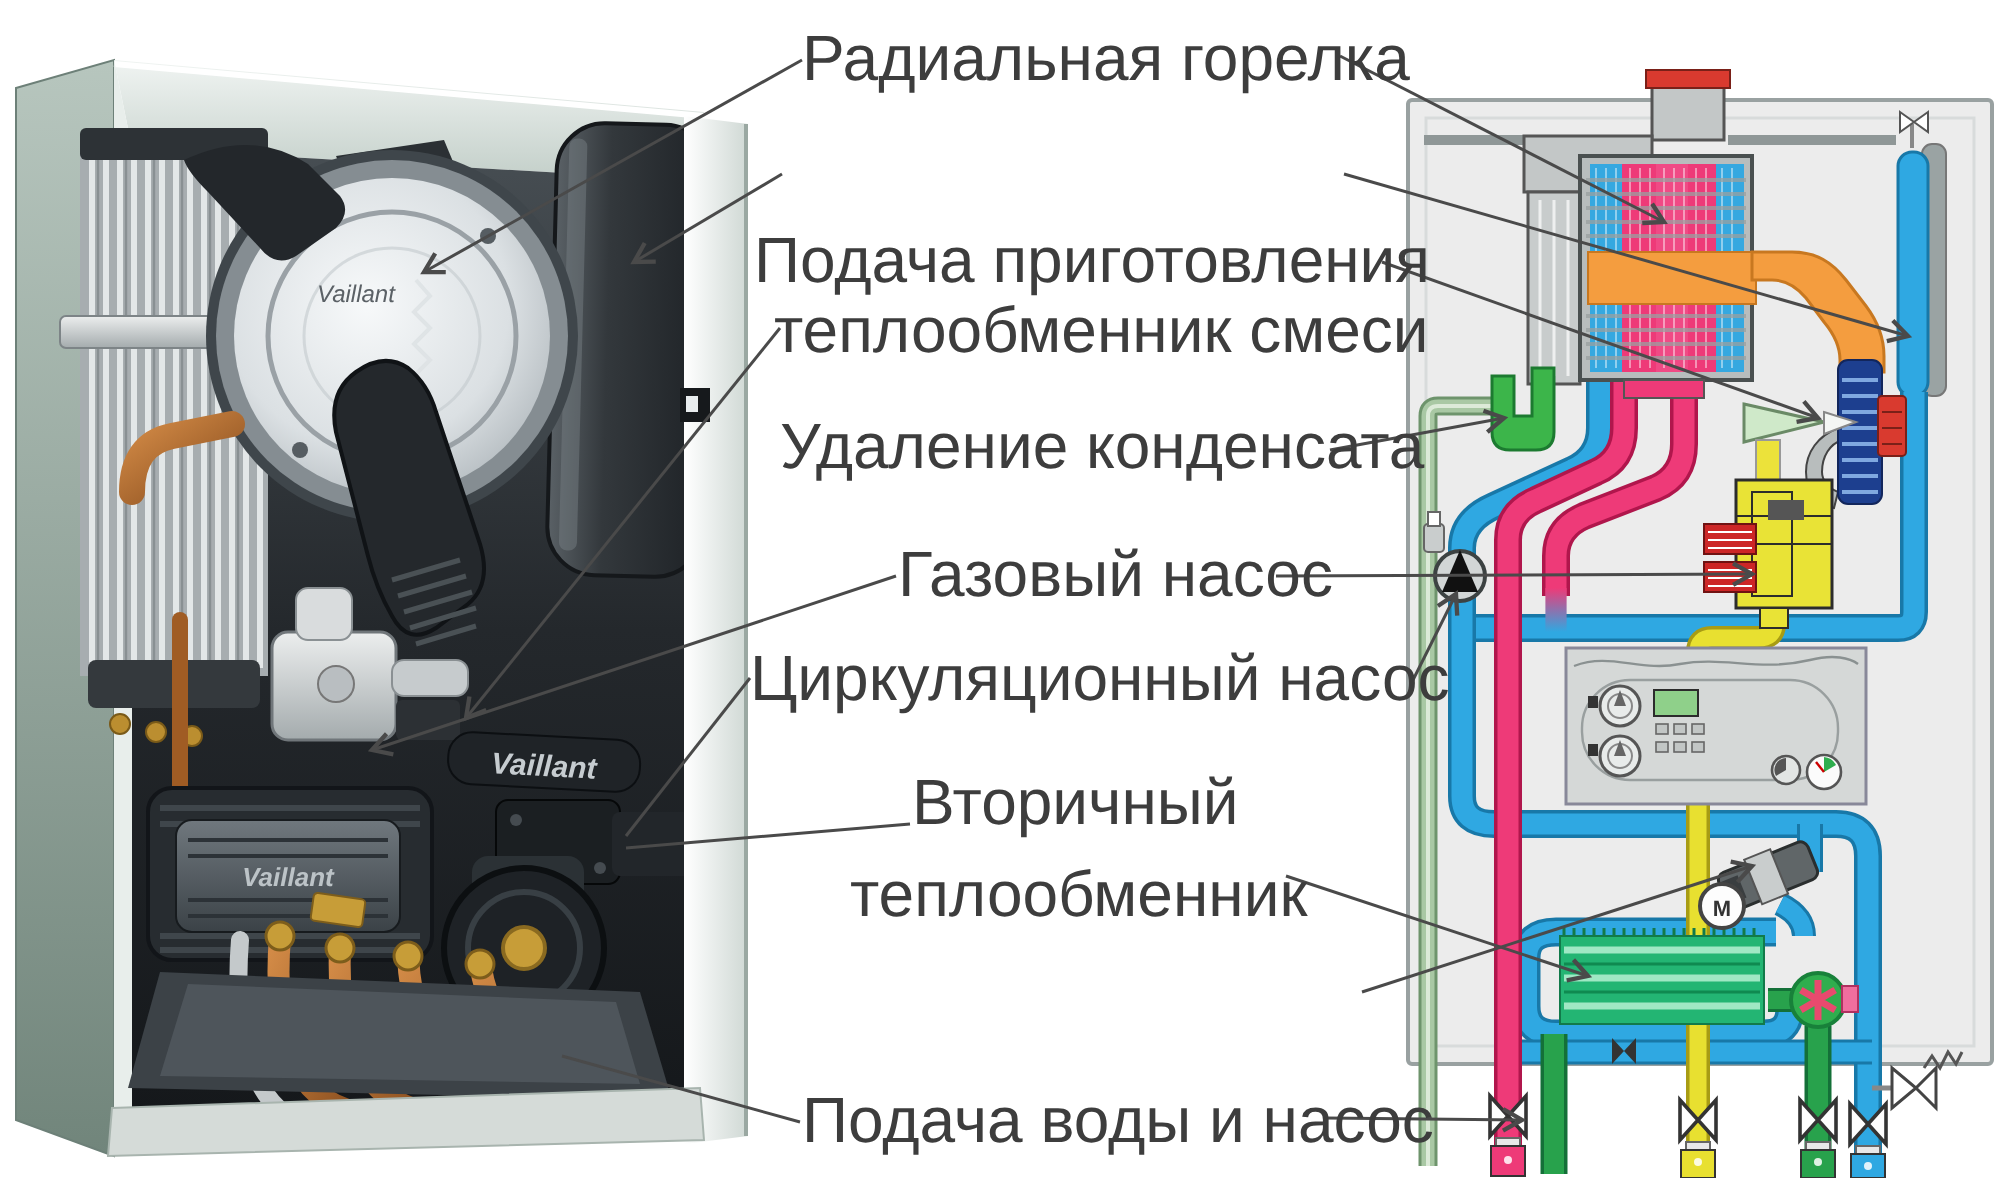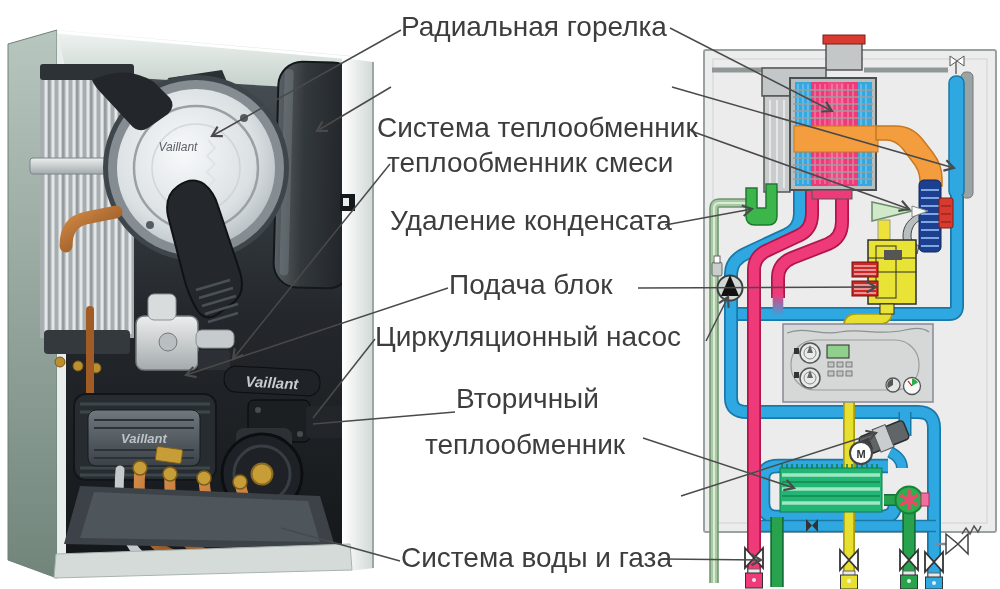--- a/index.html
+++ b/index.html
@@ -1,19 +1,19 @@
 <!DOCTYPE html>
 <html><head>
 <meta charset="utf-8">
 <style>
   html,body{margin:0;padding:0;background:#fff;}
   .stage{position:relative;width:1000px;height:589px;background:#fff;overflow:hidden;
          font-family:"Liberation Sans",sans-serif;}
   .stage svg{position:absolute;left:0;top:0;}
-  .lbl{position:absolute;font-size:28px;line-height:1.1;color:#3d3d3d;white-space:nowrap;z-index:5;}
+  .lbl{position:absolute;font-size:32px;line-height:1.1;color:#3d3d3d;white-space:nowrap;z-index:5;}
   svg text{font-family:"Liberation Sans",sans-serif;}
 </style>
 </head>
 <body>
 
 <div class="stage">
 
 <svg width="1000" height="589" viewBox="0 0 1000 589">
 <defs>
   <linearGradient id="gSide" x1="0" y1="0" x2="0" y2="1">
@@ -394,22 +394,22 @@
   <path d="M706,341 L728,297" marker-end="url(#arr)"></path>
   <path d="M455,412 L313,424"></path>
   <path d="M643,438 L794,488" marker-end="url(#arr)"></path>
   <path d="M681,496 L876,433" marker-end="url(#arr)"></path>
   <path d="M400,561 L281,528"></path>
   <path d="M663,559 L761,560" marker-end="url(#arr)"></path>
 </g>
 </svg>
 
 <div class="lbl" style="left:401px;top:12px">Радиальная горелка</div>
-<div class="lbl" style="left:377px;top:113px">Система теплообменник</div>
+<div class="lbl" style="left:377px;top:113px">Подача приготовления</div>
 <div class="lbl" style="left:387px;top:148px">теплообменник смеси</div>
 <div class="lbl" style="left:390px;top:206px">Удаление конденсата</div>
-<div class="lbl" style="left:449px;top:270px">Подача блок</div>
+<div class="lbl" style="left:449px;top:270px">Газовый насос</div>
 <div class="lbl" style="left:456px;top:384px">Вторичный</div>
 <div class="lbl" style="left:375px;top:322px">Циркуляционный насос</div>
 <div class="lbl" style="left:425px;top:430px">теплообменник</div>
-<div class="lbl" style="left:401px;top:543px">Система воды и газа</div>
+<div class="lbl" style="left:401px;top:543px">Подача воды и насос</div>
 
 </div>
 
 </body></html>

